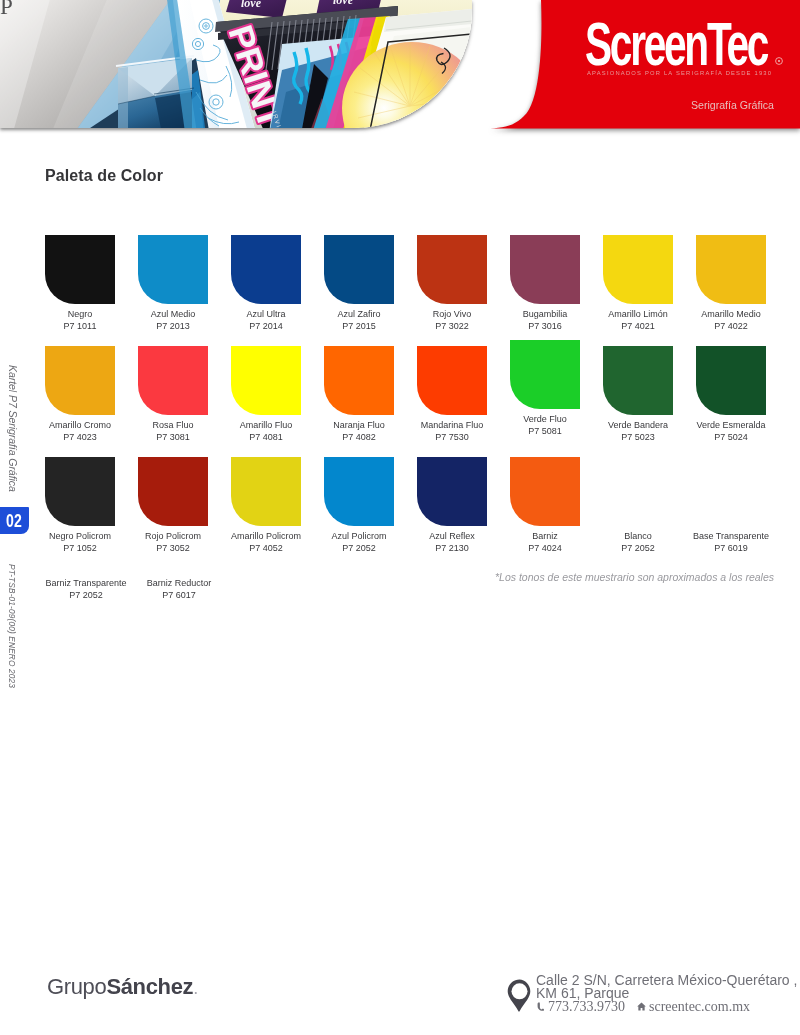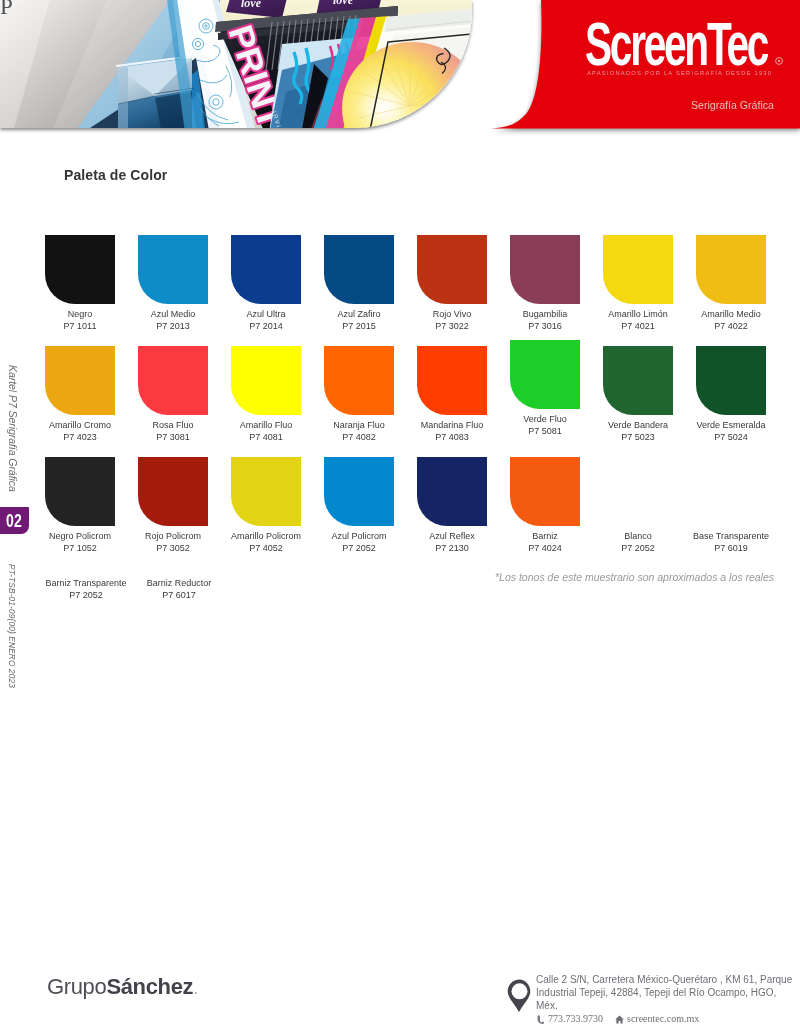--- a/index.html
+++ b/index.html
@@ -27,48 +27,48 @@
   color:#e8bebe; font-size:10.6px; letter-spacing:0px; white-space:nowrap;
   font-family:"Liberation Sans", sans-serif; }
 
 
 #sidebar { position:absolute; left:0; top:0; width:40px; height:1035px; }
 .vtext { position:absolute; writing-mode:vertical-rl; font-style:italic;
   color:#6b6b70; white-space:nowrap; transform-origin:left top; }
 #vtext-top { left:7px; top:365px; font-size:10.6px; letter-spacing:-0.1px; }
 #vtext-bottom { left:7px; top:564px; font-size:8.3px; letter-spacing:0.15px; }
 #page-badge { position:absolute; left:0px; top:507px; width:29px; height:27px;
-  background:#701a75; border-top-right-radius:1px; border-bottom-right-radius:8px;
+  background:#1d4ed8; border-top-right-radius:1px; border-bottom-right-radius:8px;
   color:#fff; display:flex; align-items:center; justify-content:center; }
 #page-badge span { font-family:"Liberation Sans", sans-serif; font-weight:bold; font-size:19px;
   line-height:19px; transform:scaleX(0.74); letter-spacing:0.5px; display:block; }
 
 
-#section-title { position:absolute; left:45px; top:167px; font-size:14px; font-weight:bold;
-  color:#353538; letter-spacing:0.1px;margin-left:19px; }
+#section-title { position:absolute; left:45px; top:167px; font-size:16px; font-weight:bold;
+  color:#353538; letter-spacing:0.1px; }
 
 .swatch-grid { position:absolute; left:45px; top:193px; width:730px; }
 .sw-cell { position:absolute; width:92px;margin-top:42px; }
 .sw-box { width:70px; height:69px; margin-left:11px; border-bottom-left-radius:30px; }
 .sw-box.sw-empty { background:transparent; }
 .sw-name { margin-top:4px; font-size:9px; color:#39393c; text-align:center; line-height:12px;
   white-space:nowrap; }
 .sw-code { font-size:9px; color:#39393c; text-align:center; line-height:12px; }
 
 #note { position:absolute; left:0; top:571px; width:774px; text-align:right;
   font-style:italic; font-size:10.5px; color:#9a9a9f; font-family:"Liberation Sans", sans-serif; }
 
 
 #footer { position:absolute; left:0; top:0; width:800px; height:930px; pointer-events:none;padding-left:35px; }
 #gs-logo { position:absolute; left:47px; top:974px; font-size:22px; color:#4e4e57;
   letter-spacing:-0.35px; font-family:"Liberation Sans", sans-serif; }
 #gs-logo b { font-weight:bold; color:#43434c; }
 #gs-dot { color:#a8a8b0; font-size:18px; }
 
-#addr { position:absolute; left:536px; top:974px; width:262px; font-size:10px;
+#addr { position:absolute; left:536px; top:974px; width:262px; font-size:14px;
   color:#6f6f76; line-height:12.8px; }
 #pin-icon { position:absolute; left:507px; top:979px; width:25px; height:34px; }
 .ln3 { display:flex; align-items:center; gap:3px; margin-top:1px;font-family:Liberation Serif, serif; }
 .mini-icon { display:inline-block; width:9px; height:9px; }
 </style>
 </head>
 <body>
 
 <div id="header">
   <div id="photo-block">
@@ -343,21 +343,21 @@
       <div class="sw-code">P7 4081</div>
     </div>
     <div class="sw-cell" style="left: 268px; top: 111px;">
       <div class="sw-box" style="background:#ff6600"></div>
       <div class="sw-name">Naranja Fluo</div>
       <div class="sw-code">P7 4082</div>
     </div>
     <div class="sw-cell" style="left: 361px; top: 111px;">
       <div class="sw-box" style="background:#fd3c00"></div>
       <div class="sw-name">Mandarina Fluo</div>
-      <div class="sw-code">P7 4083</div>
+      <div class="sw-code">P7 7530</div>
     </div>
     <div class="sw-cell" style="left: 454px; top: 105px;">
       <div class="sw-box" style="background:#1bce28"></div>
       <div class="sw-name">Verde Fluo</div>
       <div class="sw-code">P7 5081</div>
     </div>
     <div class="sw-cell" style="left: 547px; top: 111px;">
       <div class="sw-box" style="background:#20652f"></div>
       <div class="sw-name">Verde Bandera</div>
       <div class="sw-code">P7 5023</div>
@@ -421,21 +421,20 @@
 <div id="note">*Los tonos de este muestrario son aproximados a los reales</div>
 
 <div id="footer">
   <div id="gs-logo"><span>Grupo</span><b>Sánchez</b><span id="gs-dot">.</span></div>
   <svg id="pin-icon" viewBox="0 0 25 34">
     <path d="M12.5 0.6C6 0.6 0.7 5.8 0.7 12.3c0 2.9 1.3 5.8 3.2 8.6 2.3 3.4 5.3 6.8 7.4 11.2 0.4 0.8 1.0 0.8 1.4 0 2.1-4.4 5.1-7.8 7.4-11.2 1.9-2.8 3.2-5.7 3.2-8.6C23.3 5.8 18 0.6 12.5 0.6z" fill="#44444c"></path>
     <circle cx="12.5" cy="12.3" r="8" fill="#ffffff"></circle>
   </svg>
   <div id="addr">
     <div>Calle 2 S/N, Carretera México-Querétaro , KM 61, Parque</div>
-    <div>Industrial Tepeji, 42884, Tepeji del Río Ocampo, HGO, Méx.</div>
     <div class="ln3">
       <svg class="mini-icon" viewBox="0 0 16 16">
           <path d="M5.6 0.6C4.0 0.6 2.8 1.9 2.8 3.5v4.2c0 3.7 2.3 6.3 5.1 7.3 1.7 0.6 3.6 0.7 5.1 0.6 0.7 0 1.1-0.5 1.1-1.1v-1.6c0-0.6-0.5-1.1-1.1-1.1h-1.7c-0.6 0-1.1 0.5-1.1 1.1v0.5c-1.8-0.4-3.3-1.8-3.3-4.4V3.5C6.9 1.9 6.4 0.6 5.6 0.6z" fill="#6f6f76"></path>
         </svg>
       <span>773.733.9730</span>
       <svg class="mini-icon" viewBox="0 0 16 16" style="margin-left:9px">
           <path d="M8 0.8 0.3 7.9h2.1v7.3h4.0v-4.6h3.2v4.6h4.0V7.9h2.1L8 0.8z" fill="#6f6f76"></path>
         </svg>
       <span>screentec.com.mx</span>
     </div>

